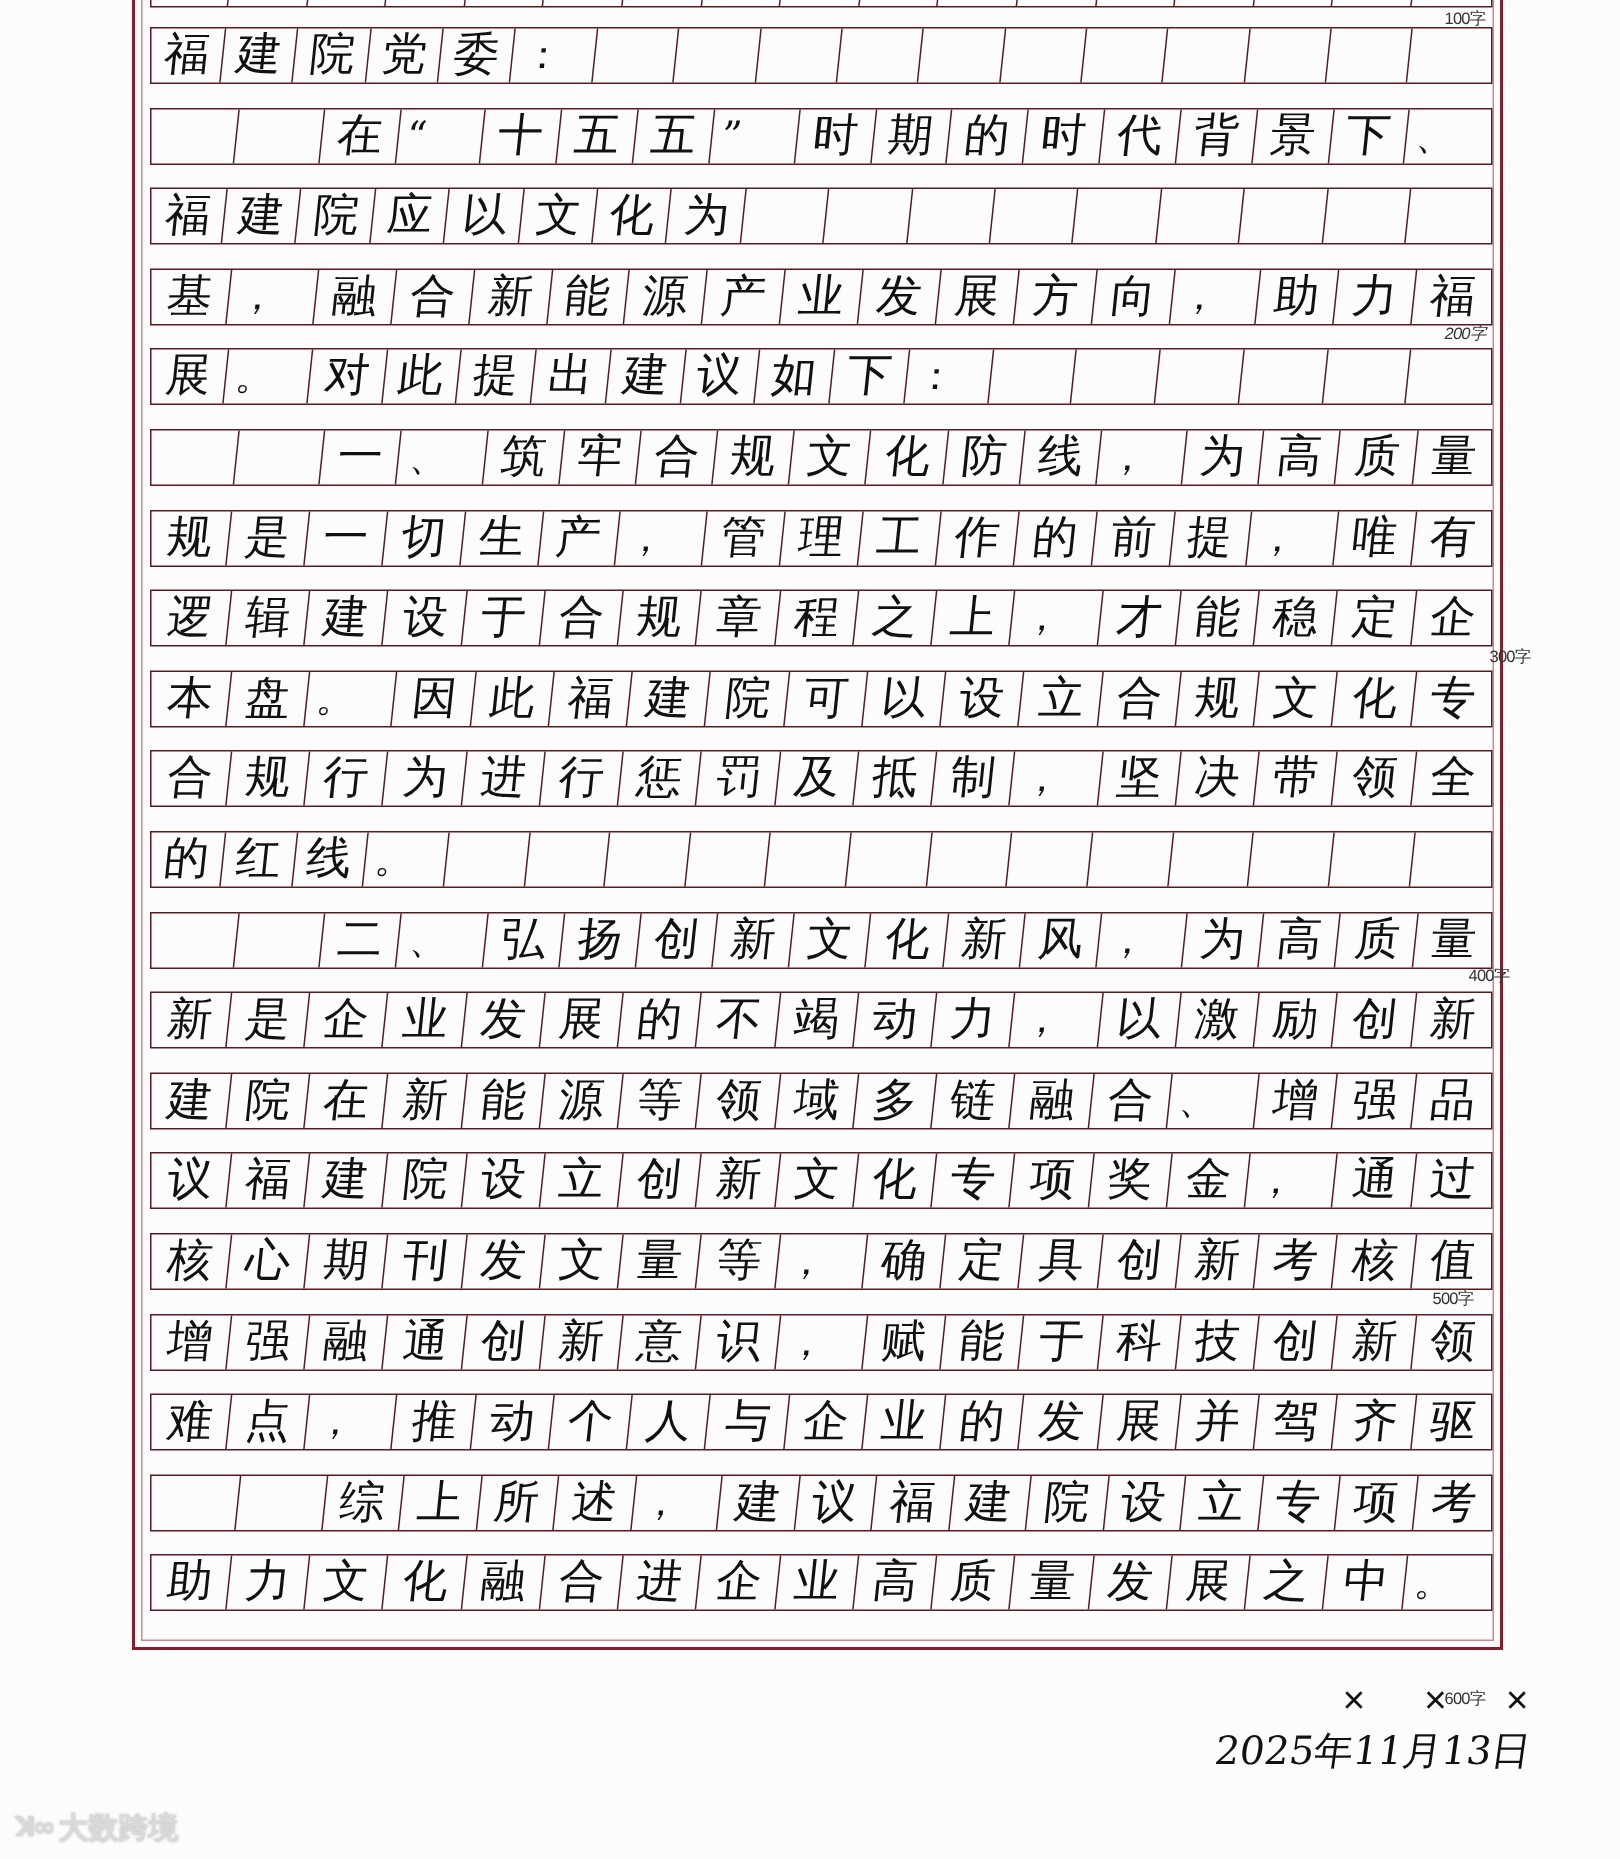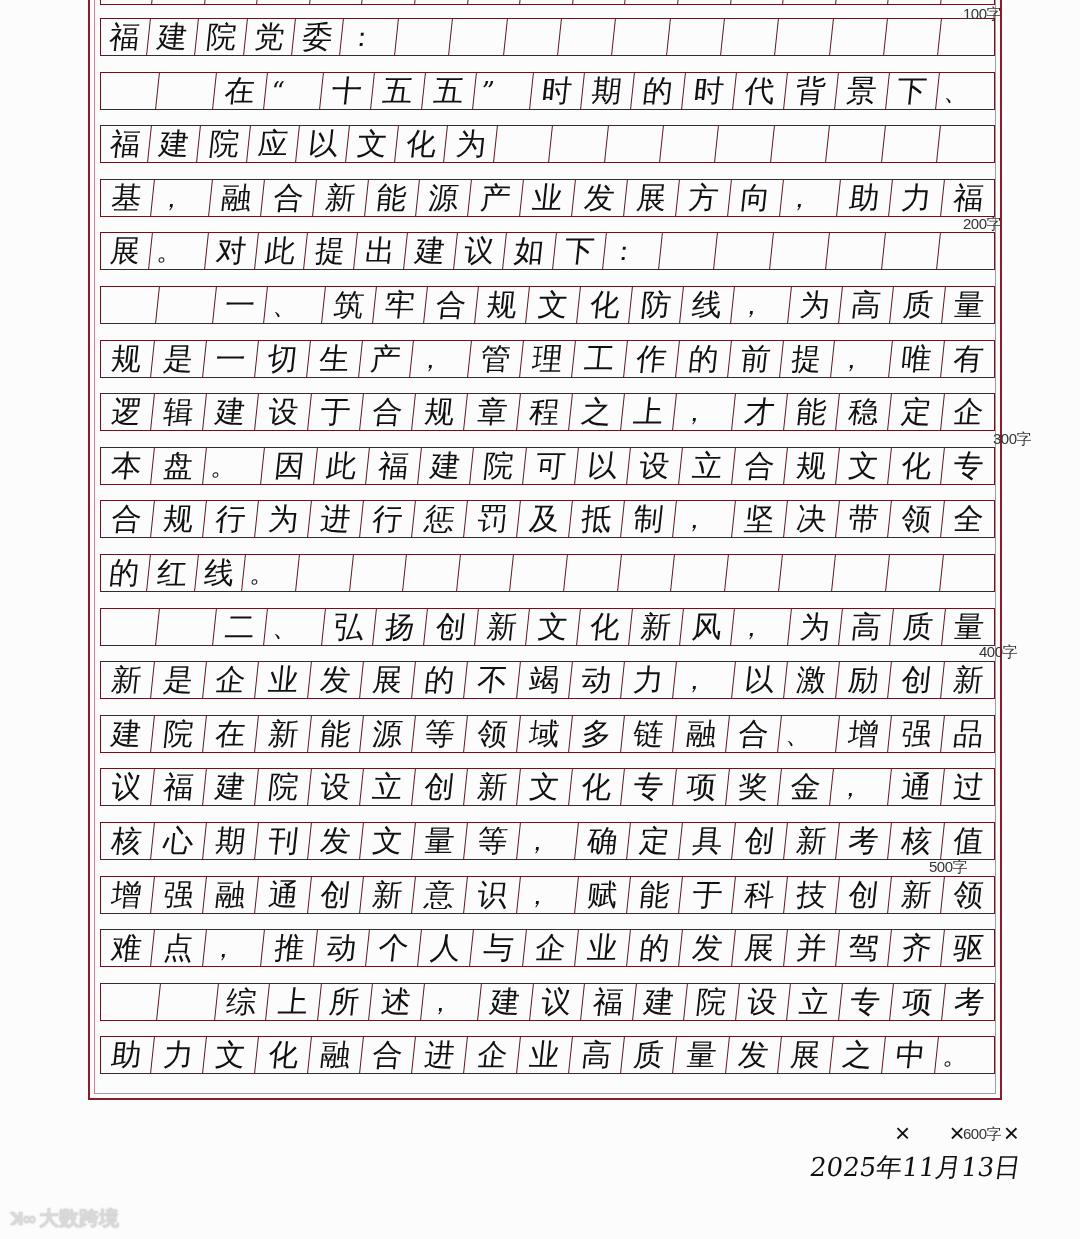--- a/index.html
+++ b/index.html
@@ -29,21 +29,21 @@
   .cell {
     flex:1 1 0; border-right:1.5px solid #5a1a22; box-sizing:border-box;
     display:flex; align-items:center; justify-content:center;
     font-family: "DejaVu Serif", serif; font-size:30px; color:#111;
     line-height:1; transform:skewX(-6deg);
   }
   .cell:last-child { border-right:none; }
   .cell.punct { font-size:26px; justify-content:flex-start; padding-left:6px; }
   .count {
     position:absolute; right:0; font-family:"Liberation Sans", sans-serif;
-    font-size:15px; color:#333; letter-spacing:-0.5px;
+    font-size:11px; color:#333; letter-spacing:-0.5px;
   }
   .partial-row {
     position:absolute; left:0; top:-34px;
   }
   .signature {
     position:absolute; left:895px; top:1118px;
     font-family:"Liberation Sans", sans-serif; font-size:26px; color:#111;
     letter-spacing:16px;
   }
   .date {
@@ -461,24 +461,24 @@
         <div class="cell">量</div>
         <div class="cell">发</div>
         <div class="cell">展</div>
         <div class="cell">之</div>
         <div class="cell">中</div>
         <div class="cell punct">。</div>
       </div>
     </div>
 
   <span class="count" style="top:5px; left:963px;">100字</span>
-  <span class="count" style="top:215px; left:963px;">200字</span>
+  <span class="count" style="top:215px; left:963px;font-style:italic;">200字</span>
   <span class="count" style="top:430px; left:993px;">300字</span>
   <span class="count" style="top:643px; left:963px;margin-left:16px;">400字</span>
-  <span class="count" style="top:858px; left:929px;">500字</span>
+  <span class="count" style="top:858px; left:955px;">500字</span>
   <span class="count" style="top:1078px; left:963px;margin-top:47px;">600字</span>
 
   <div class="signature">× × ×</div>
   <div class="date">2025年11月13日</div>
 
   <div class="watermark">
     <span class="wm-logo">ꓘ∞</span>
     <span>大数跨境</span>
   </div>
 </div>

